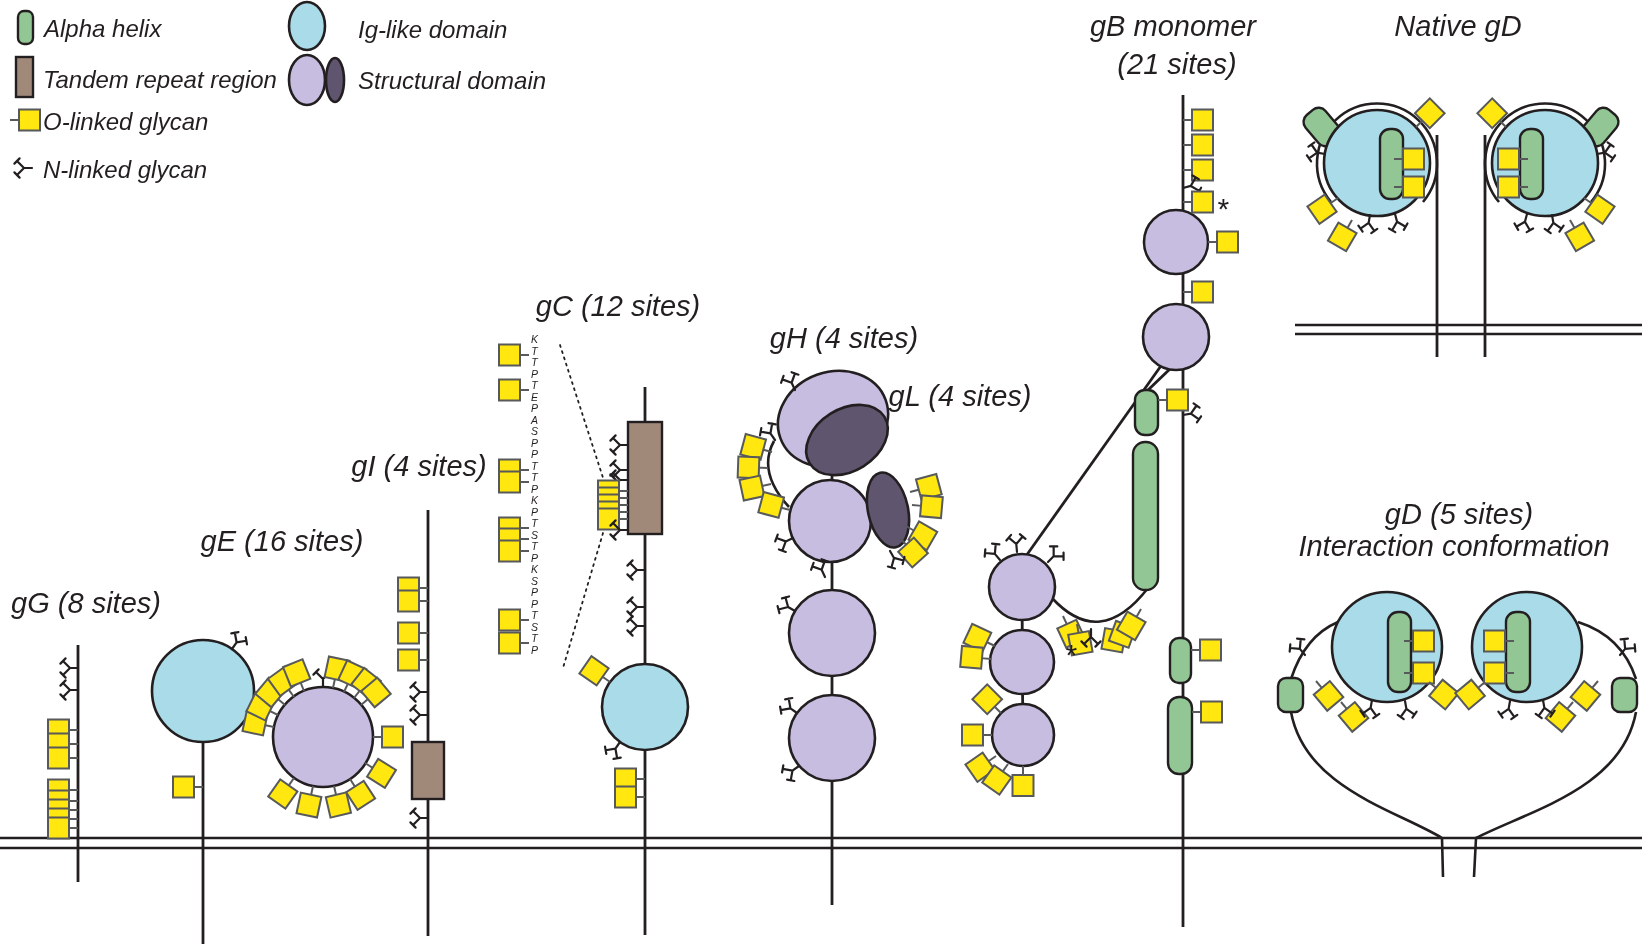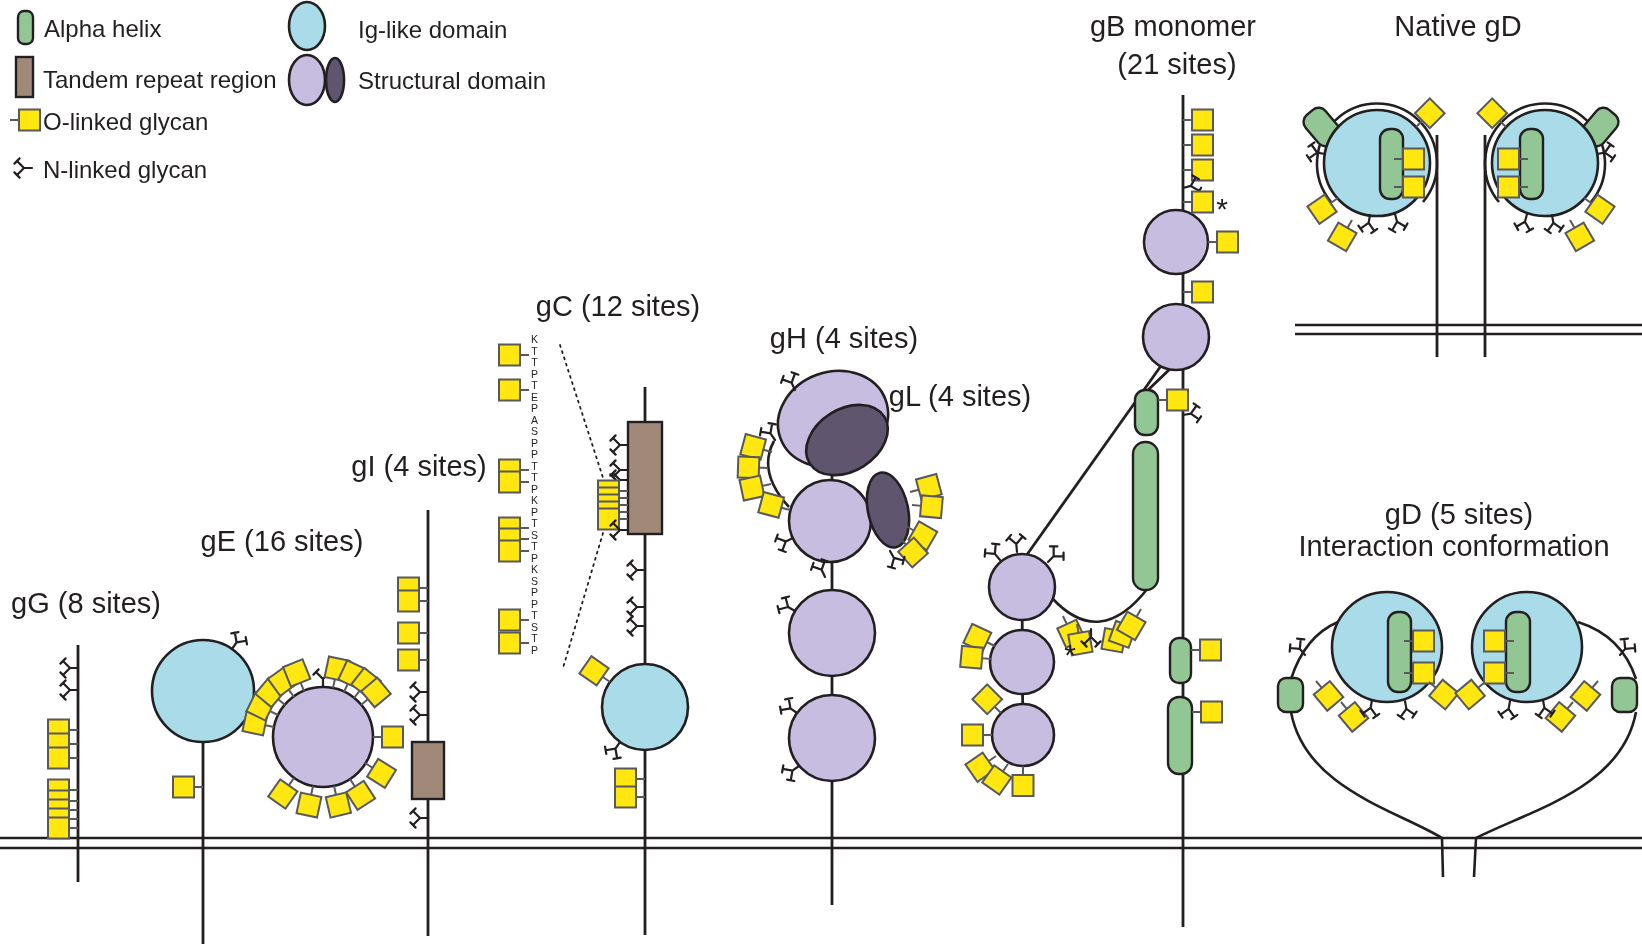--- a/index.html
+++ b/index.html
@@ -1,17 +1,17 @@
 <!DOCTYPE html>
 <html style="--yellow: #FFE70F; --cyan: #A9DBE9; --purpleLight: #C7BDE0; --purpleDark: #60556F; --green: #92C795; --brown: #A1897A; --line: #231F20; --text: #231F20;"><head>
 <meta charset="utf-8">
 <style>
   html,body{margin:0;padding:0;background:#fff;}
   #stage{position:relative;width:1642px;height:944px;background:#fff;overflow:hidden;
-         font-family:"Liberation Sans",sans-serif;}
+         font-family:"Liberation Sans",sans-serif;font-style:italic;}
   svg{position:absolute;left:0;top:0;}
   .outline{stroke:var(--line);stroke-width:2.6;fill:none;}
   .backbone{stroke:var(--line);stroke-width:2.8;fill:none;}
   .membrane{stroke:var(--line);stroke-width:2.6;fill:none;}
   .dotted{stroke:var(--line);stroke-width:1.8;fill:none;stroke-dasharray:2 4.5;stroke-linecap:round;}
   .cyan{fill:var(--cyan);stroke:var(--line);stroke-width:2.6;}
   .plight{fill:var(--purpleLight);stroke:var(--line);stroke-width:2.6;}
   .pdark{fill:var(--purpleDark);stroke:var(--line);stroke-width:2.6;}
   .green{fill:var(--green);stroke:var(--line);stroke-width:2.4;}
   .brown{fill:var(--brown);stroke:var(--line);stroke-width:2.4;}

